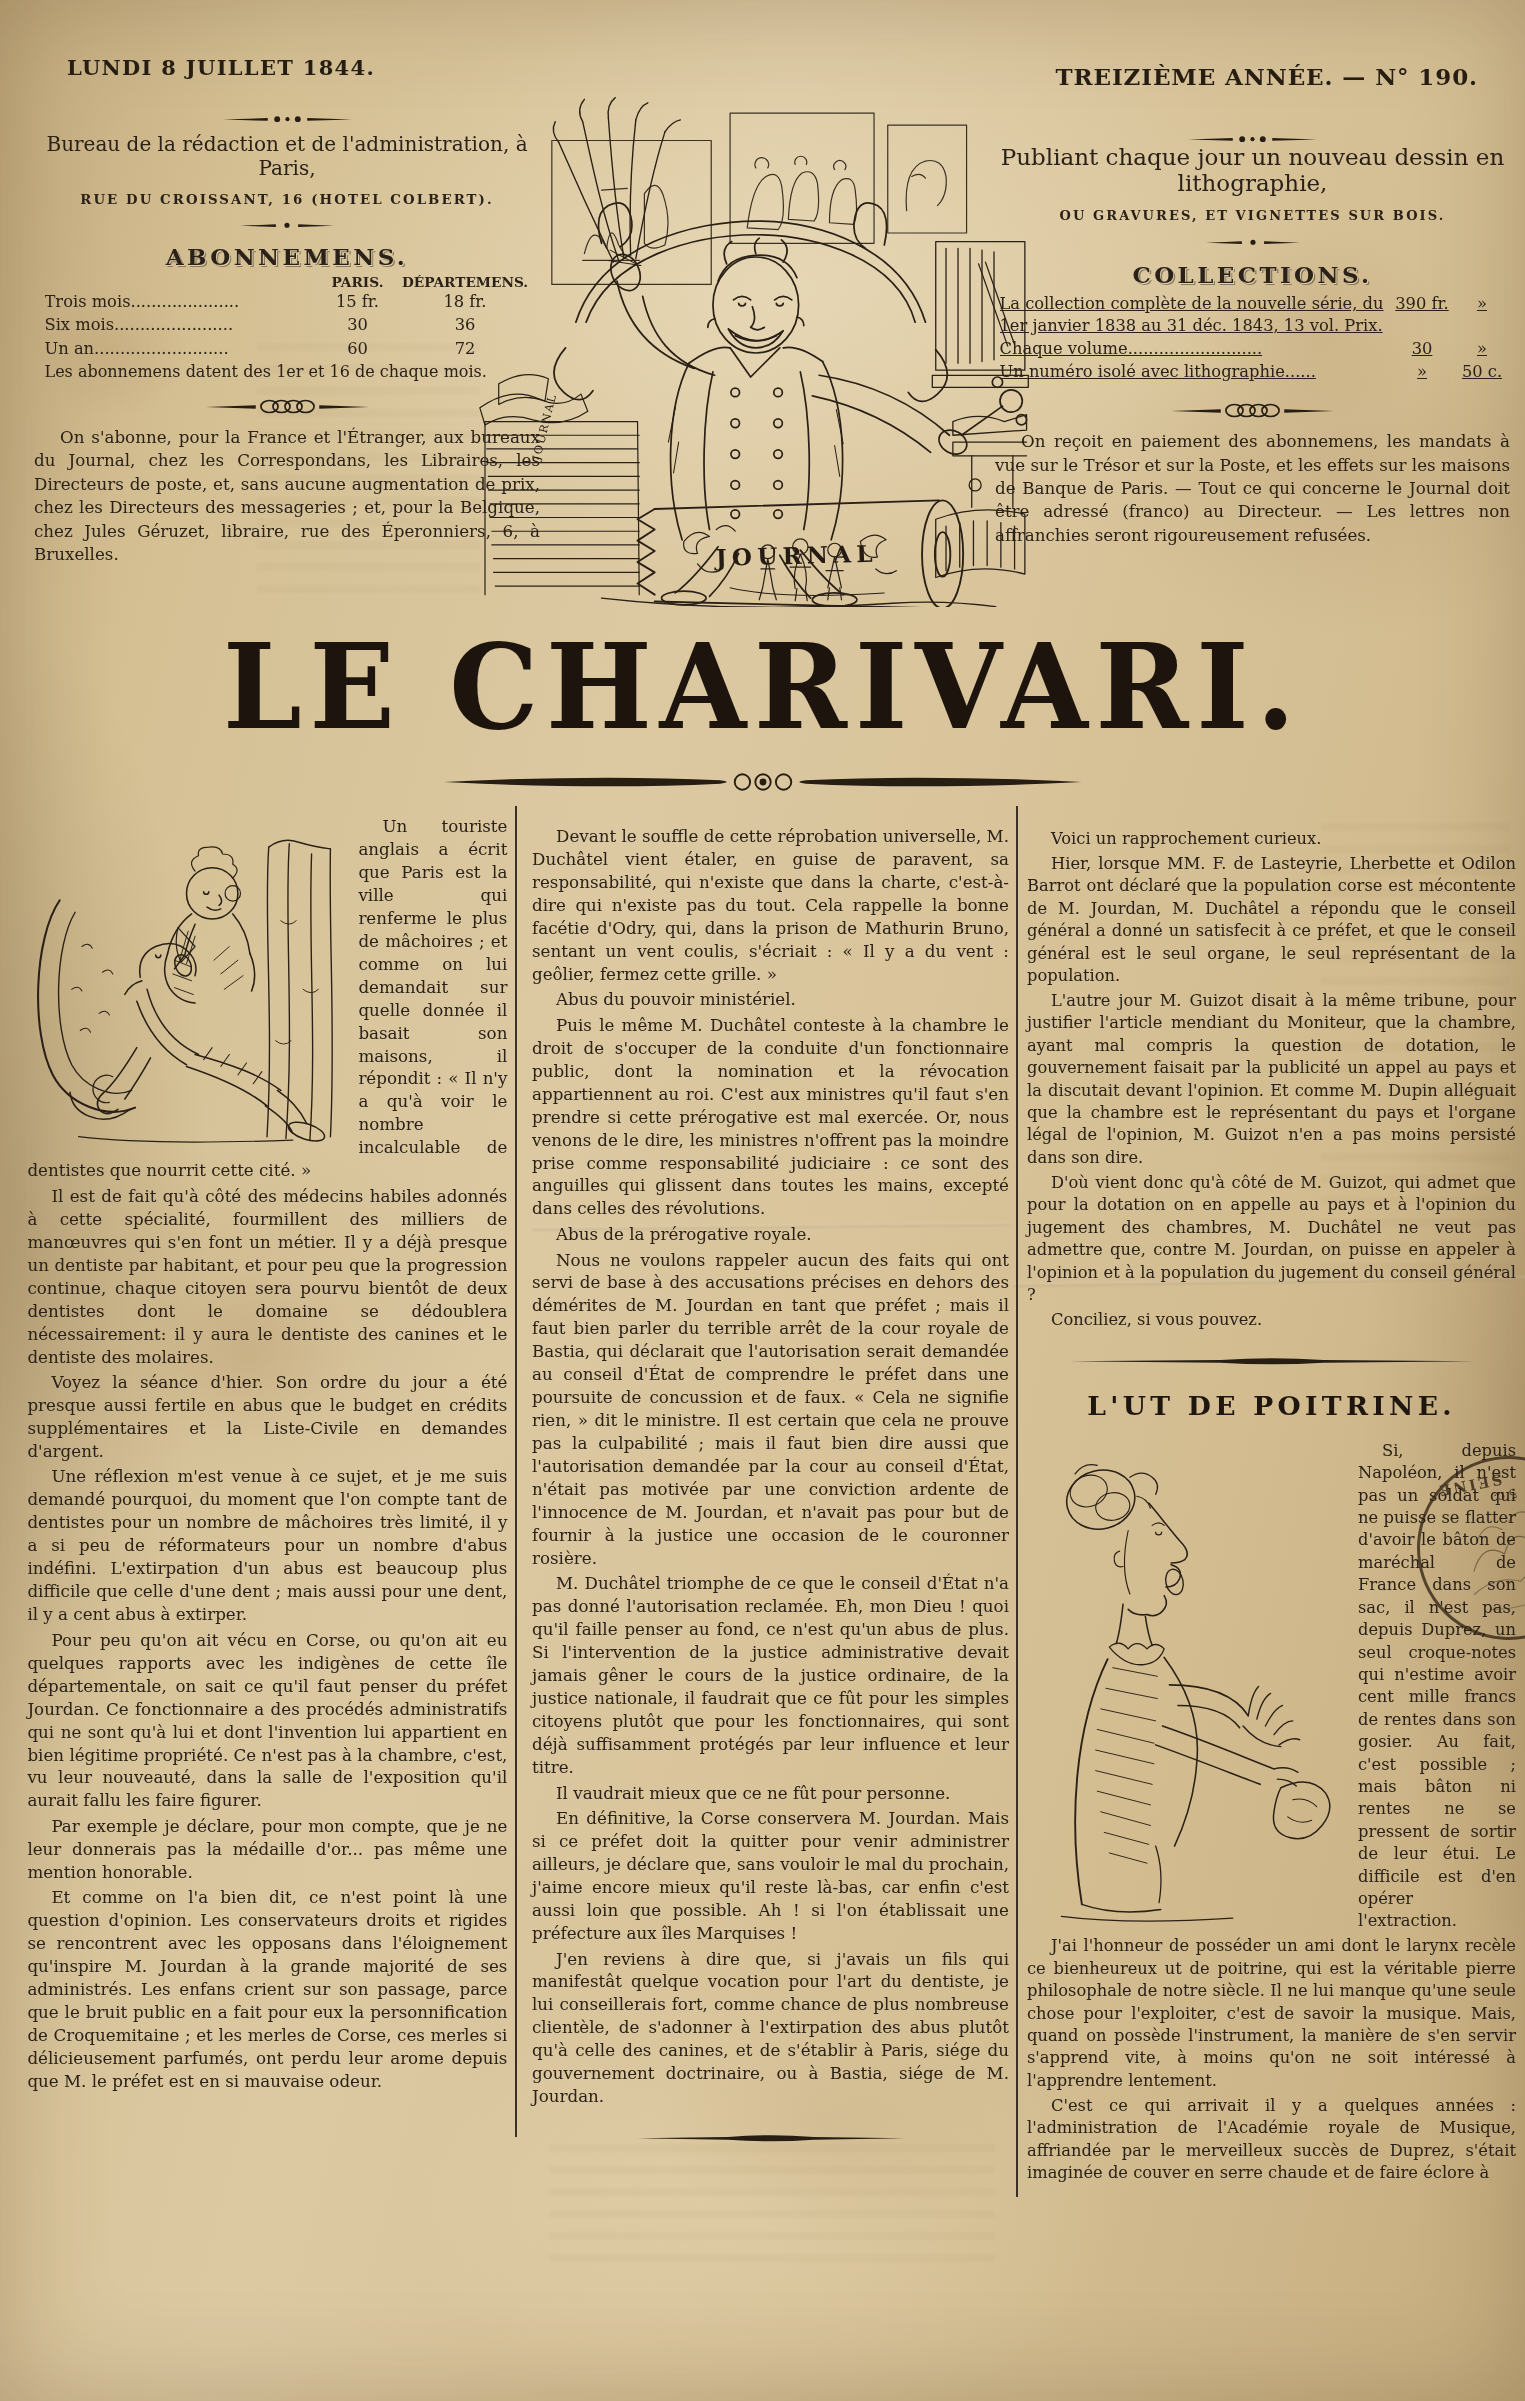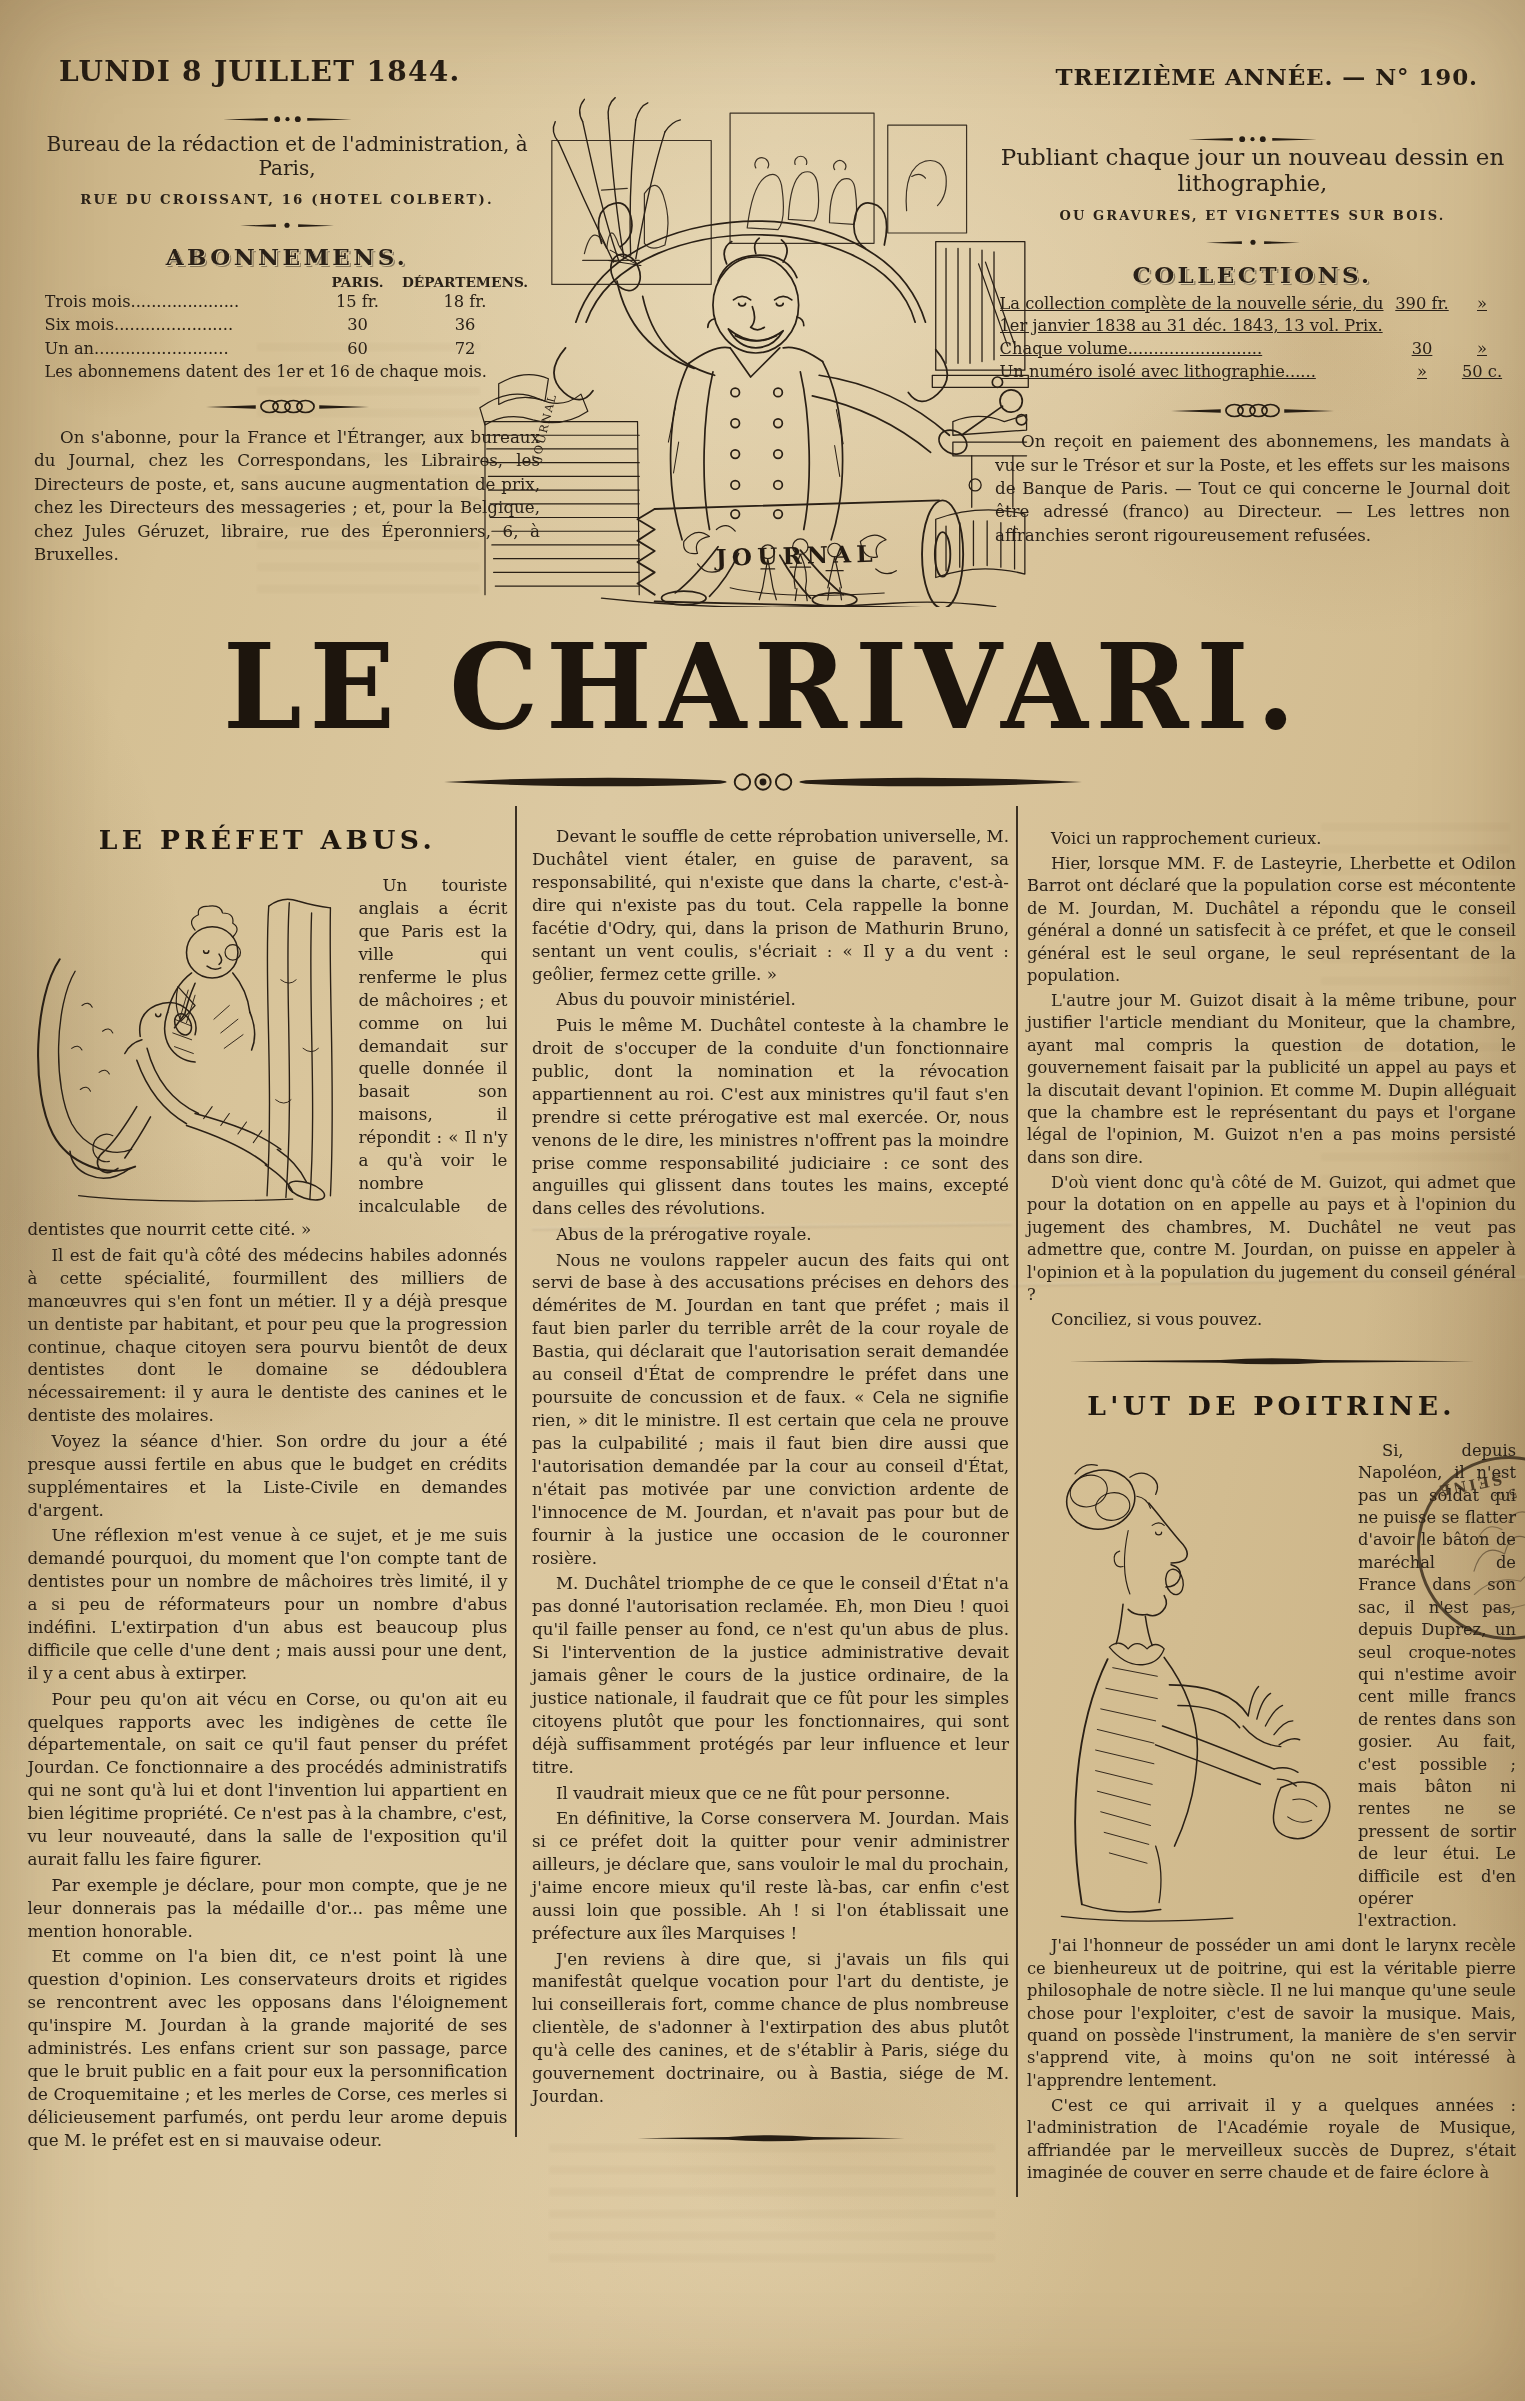--- a/index.html
+++ b/index.html
@@ -16,21 +16,21 @@
       radial-gradient(ellipse 223px 686px at 100% 60%, rgba(95,65,30,.14), transparent 75%),
       linear-gradient(104deg,#c3ab7e 0%,#d5c094 14%,#dcc9a2 38%,#d9c49b 55%,#d2bc90 75%,#c6ad7f 100%);
     box-shadow: inset 0 0 103px rgba(70,45,15,.25);
   }
   .stain{position:absolute;border-radius:50%;pointer-events:none;}
   .ghost{position:absolute;pointer-events:none;opacity:.5;filter:blur(1px);
     background:repeating-linear-gradient(180deg, rgba(115,88,52,.07) 0 7.7px, transparent 7.7px 22px);}
   .crease{position:absolute;pointer-events:none;background:linear-gradient(180deg,rgba(255,250,230,.35),rgba(90,60,25,.22));height:3.4px;filter:blur(0.9px);}
 
   .ink{color:#261d13;}
-  .date-line{position:absolute;left:59px;top:55px;font-size:28px;font-weight:bold;letter-spacing:1.3px;}
+  .date-line{position:absolute;left:67px;top:55px;font-size:21px;font-weight:bold;letter-spacing:1.3px;}
   .issue-line{position:absolute;right:48px;top:63px;font-size:23px;font-weight:bold;letter-spacing:0.9px;}
 
   .info-col{position:absolute;text-align:center;}
   .info-left{left:22px;top:105px;width:530px;}
   .info-right{left:983px;top:125px;width:539px;}
   .bureau-1{font-size:20px;margin-top:8.6px;}
   .bureau-2{font-size:13.3px;font-weight:bold;letter-spacing:2.1px;margin-top:12px;}
   .pub-1{font-size:23px;margin-top:0;}
   .pub-2{font-size:13px;font-weight:bold;letter-spacing:2.1px;margin-top:12px;}
   .fancy-title{font-size:23px;font-weight:bold;letter-spacing:3.4px;margin-top:13.7px;
@@ -321,21 +321,20 @@
         <circle cx="380" cy="14" r="9"></circle>
         <circle cx="404" cy="14" r="9"></circle>
     </g>
     <circle class="orn-fill" cx="380" cy="14" r="4"></circle>
   </svg>
 
   <div class="rule rule-a"></div>
   <div class="rule rule-b"></div>
 
   <div class="col col-1">
-    <div class="article-title">LE PRÉFET ABUS.</div>
     <svg class="fig sketch" width="319" height="329" viewBox="0 0 372 384" stroke-width="1.8">
 
       <g>
         <path d="M38,96 C8,140 4,250 30,300 C48,334 92,352 126,338" stroke-width="2.4"></path>
         <path d="M56,110 C32,150 30,244 52,288 C66,314 98,328 122,318" stroke-width="1.6"></path>
         <path d="M64,150 q8,-6 12,2 M52,200 q8,-6 12,2 M62,248 q8,-6 12,2 M88,180 q8,-6 12,2 M84,228 q8,-6 12,2" stroke-width="1.2"></path>
         <path d="M120,340 q-24,18 -48,8 q-20,-8 -22,-28" stroke-width="1.8"></path>
         <path d="M96,332 a16,16 0 1 1 4,-30" stroke-width="1.4"></path>
       </g>
 

